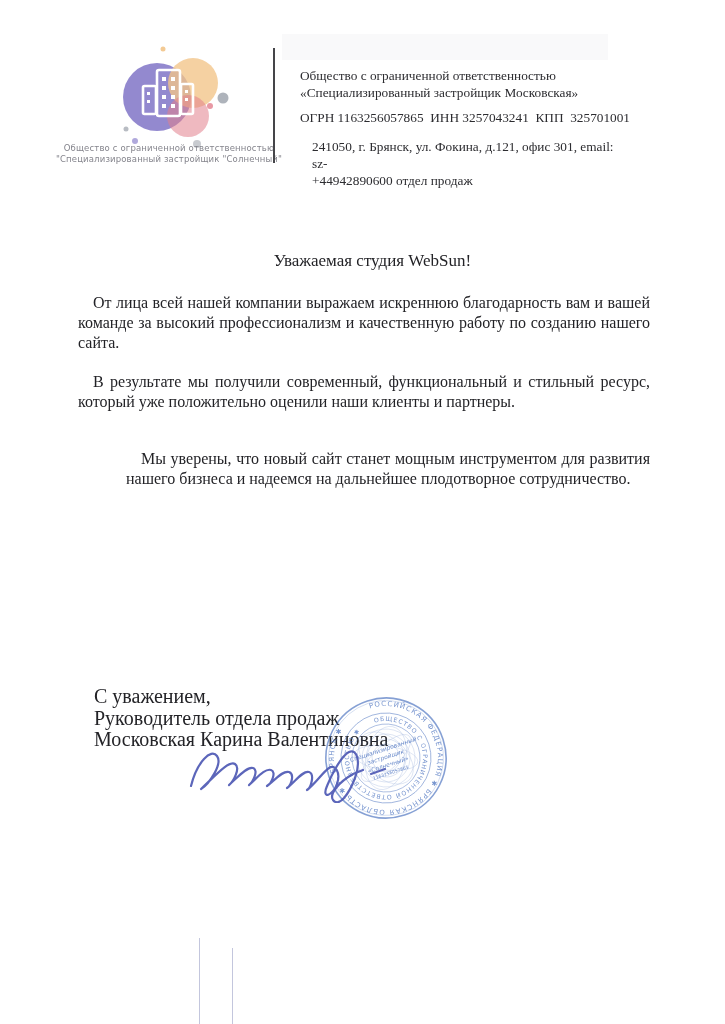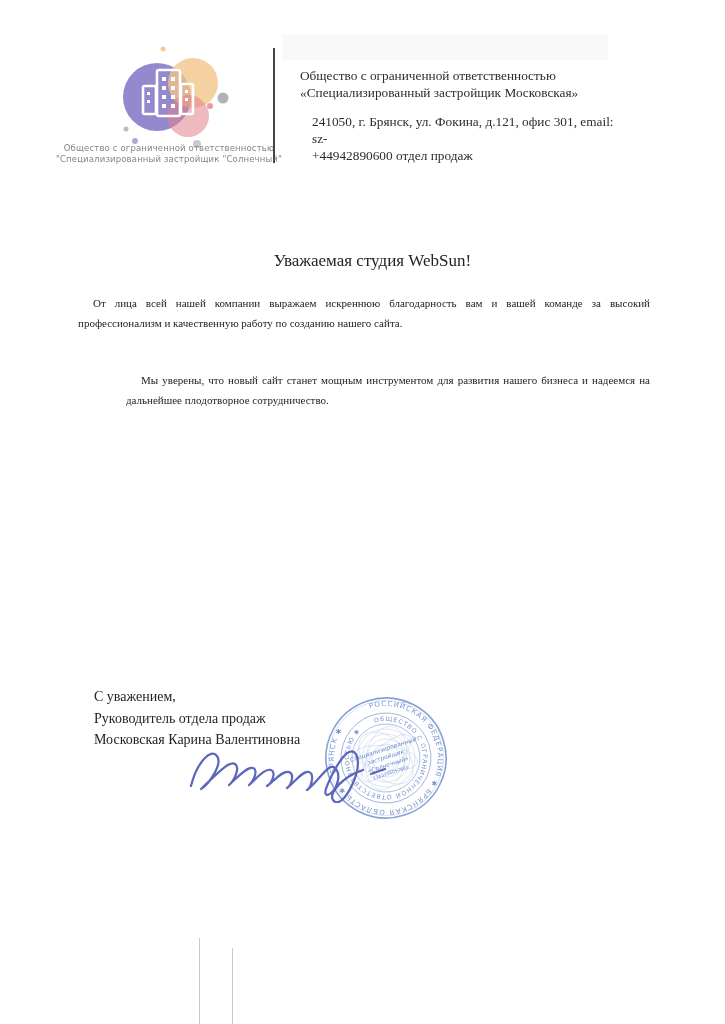--- a/index.html
+++ b/index.html
@@ -36,29 +36,29 @@
   .company-name{margin:0 0 8px 0;}
   .company-reg{margin:0 0 10px 0;white-space:pre-wrap;}
   .company-addr{margin:12px;}
   
   .greeting{
     position:absolute;left:0;top:251px;width:745px;
     text-align:center;font-size:17px;color:#232327;
   }
   .letter-body{
     position:absolute;left:78px;top:293px;width:572px;
-    font-size:11px;line-height:20px;
+    font-size:16px;line-height:20px;
     text-align:justify;color:#232327;
   }
   .letter-body p{margin:0 0 19px 0;text-indent:15px;}
   .letter-body p.para-gap{margin-top:37px;margin-left:48px;}
   
   .signature-block{
     position:absolute;left:94px;top:686px;width:330px;
-    font-size:14px;line-height:21.5px;color:#232327;
+    font-size:20px;line-height:21.5px;color:#232327;
   }
   .signature-svg{position:absolute;left:183px;top:728px;z-index:3;}
   .stamp-svg{position:absolute;left:311px;top:683px;z-index:2;}
   
   .scan-line{position:absolute;width:1px;background:#c3c6dd;}
   .scan-line.l1{left:199px;top:938px;height:86px;}
   .scan-line.l2{left:232px;top:948px;height:76px;}
 </style>
 </head>
 <body>
@@ -107,30 +107,32 @@
     <div>"Специализированный застройщик "Солнечный"</div>
   </div>
 
   <div class="header-divider"></div>
 
   <div class="company-block">
     <div class="company-name">
       <div>Общество с ограниченной ответственностью</div>
       <div>«Специализированный застройщик Московская»</div>
     </div>
+    <div class="company-reg">ОГРН 1163256057865  ИНН 3257043241  КПП  325701001</div>
     <div class="company-addr">
       <div>241050, г. Брянск, ул. Фокина, д.121, офис 301, email: sz-</div>
       <div>+44942890600 отдел продаж</div>
     </div>
   </div>
 
   <div class="greeting">Уважаемая студия WebSun!</div>
 
   <div class="letter-body">
     <p>От лица всей нашей компании выражаем искреннюю благодарность вам и вашей команде за высокий профессионализм и качественную работу по созданию нашего сайта.</p>
+    <p>В результате мы получили современный, функциональный и стильный ресурс, который уже положительно оценили наши клиенты и партнеры.</p>
     <p class="para-gap">Мы уверены, что новый сайт станет мощным инструментом для развития нашего бизнеса и надеемся на дальнейшее плодотворное сотрудничество.</p>
   </div>
 
   <div class="signature-block">
     <div>С уважением,</div>
     <div>Руководитель отдела продаж</div>
     <div>Московская Карина Валентиновна</div>
   </div>
 
   <svg class="stamp-svg" width="150" height="150" viewBox="0 0 150 150">

